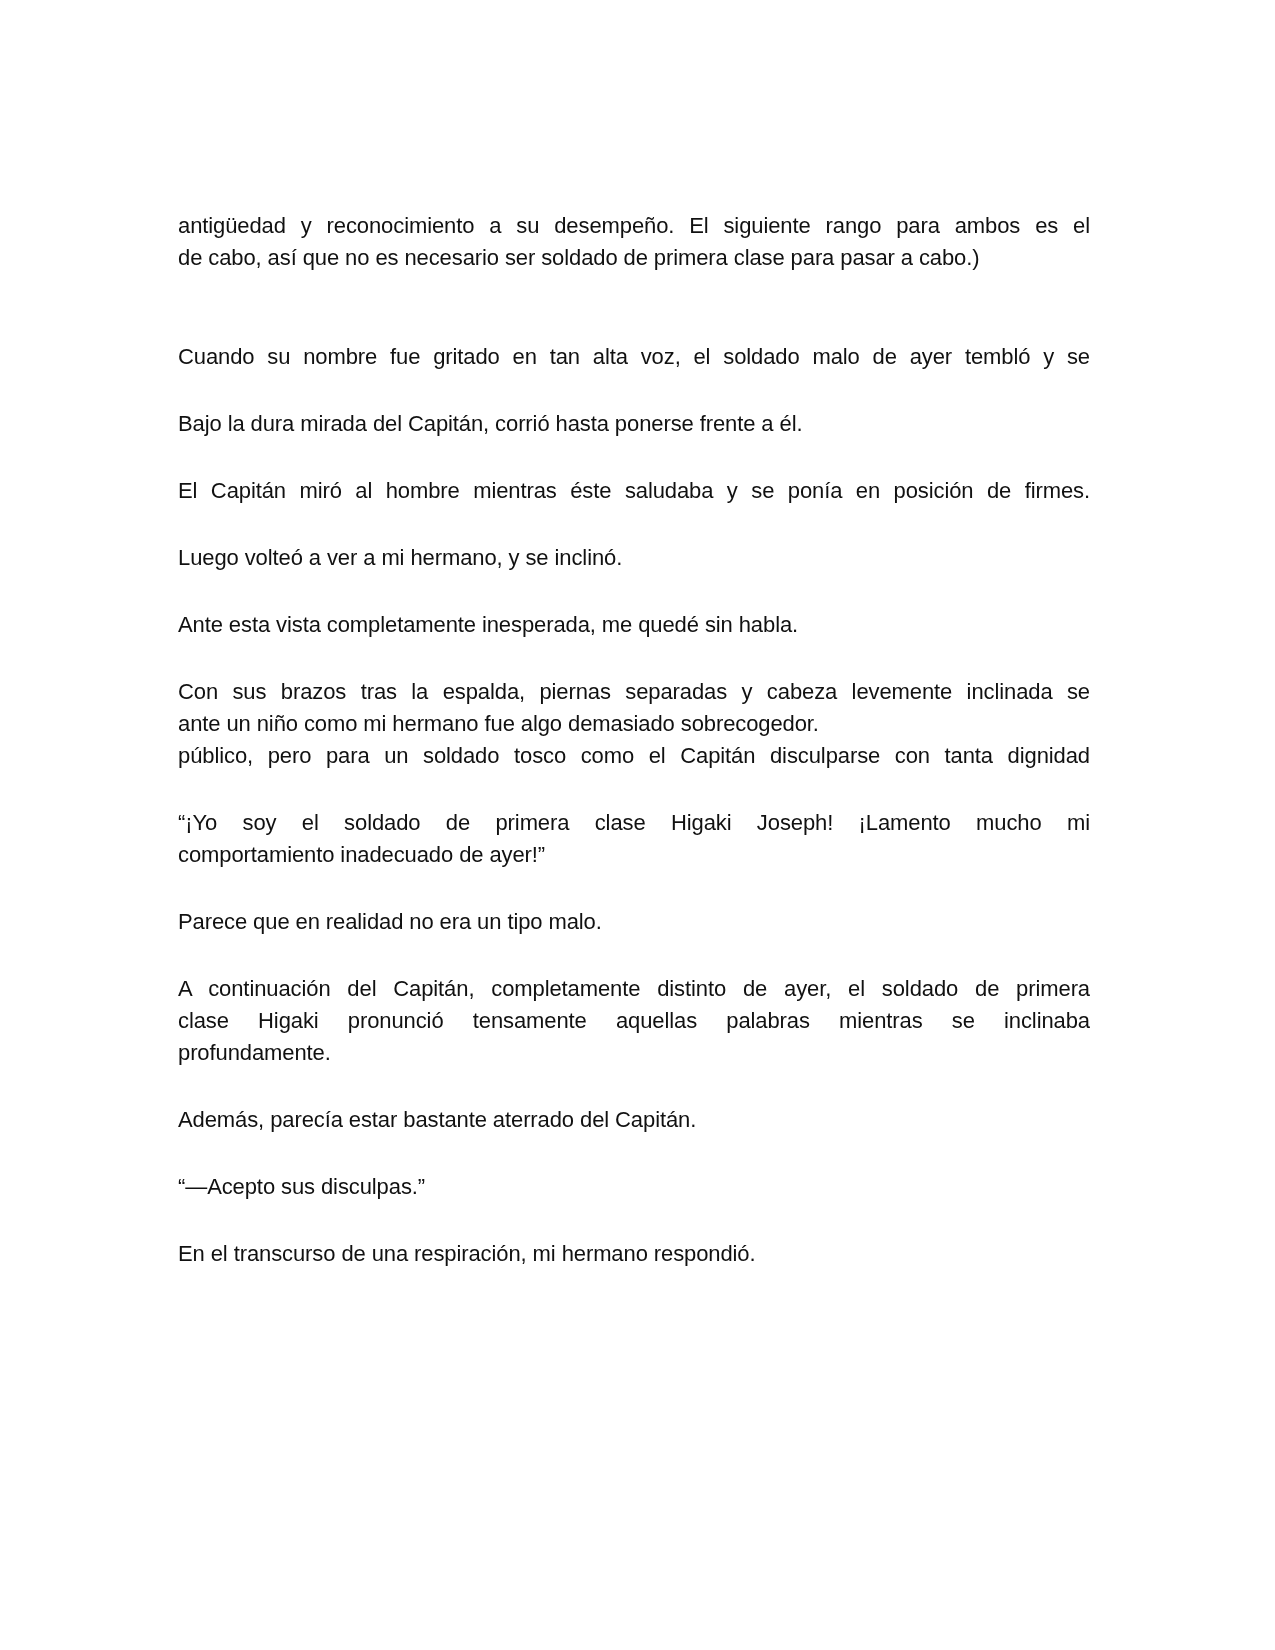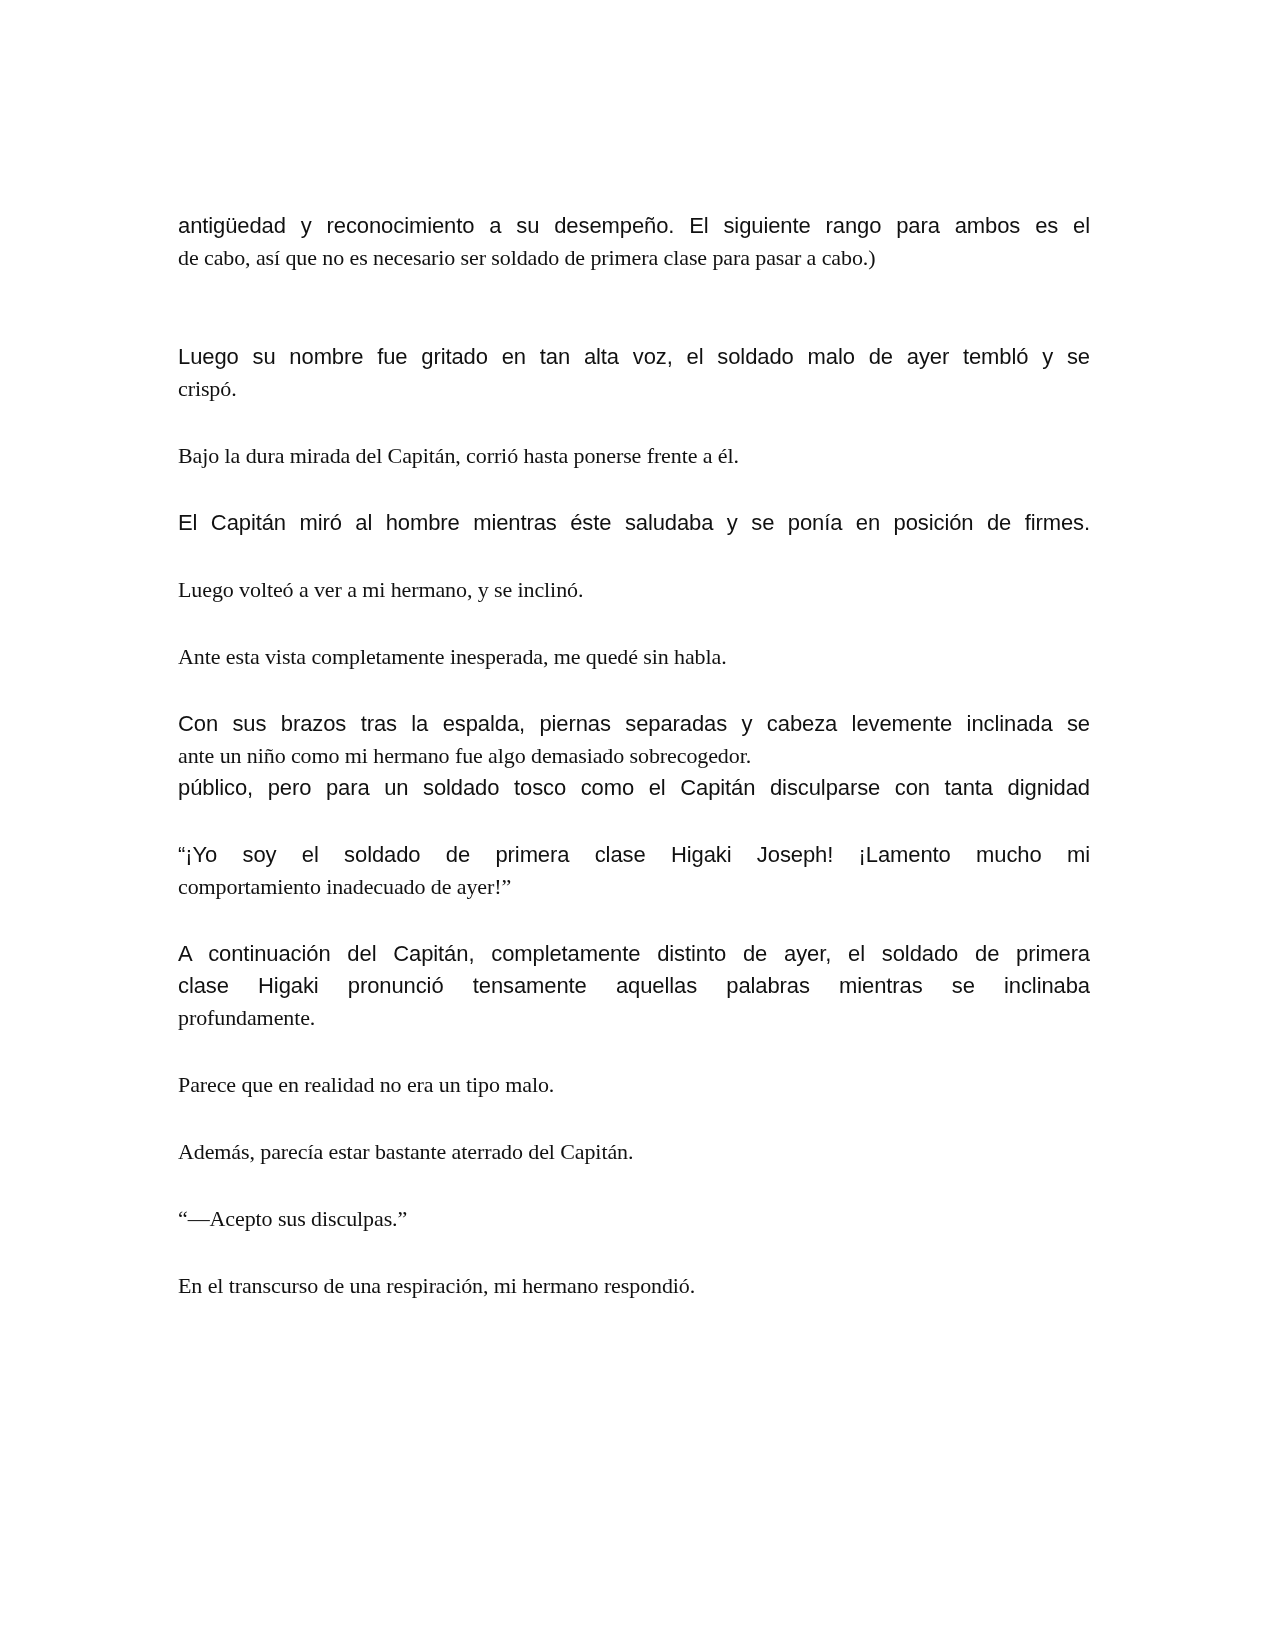--- a/index.html
+++ b/index.html
@@ -41,35 +41,33 @@
     white-space: nowrap;
   }
   .line.stretched {
     white-space: normal;
     text-align: justify;
     text-align-last: justify;
   }
   .line.natural {
     text-align: right;
     text-align-last: left;
-    font-family: Liberation Serif, serif;
   }
 </style>
 </head>
 <body>
 
 <div class="page">
   <div class="doc-body" id="doc-body" style="color: rgb(17, 17, 17);">
       <p class="paragraph section-gap">
         <span class="line stretched">antigüedad y reconocimiento a su desempeño. El siguiente rango para ambos es el</span>
         <span class="line natural">de cabo, así que no es necesario ser soldado de primera clase para pasar a cabo.)</span>
       </p>
       <p class="paragraph">
-        <span class="line stretched">Luego su nombre fue gritado en tan alta voz, el soldado malo de ayer tembló y se</span>
-        <span class="line natural">crispó.</span>
+        <span class="line stretched">Cuando su nombre fue gritado en tan alta voz, el soldado malo de ayer tembló y se</span>
       </p>
       <p class="paragraph">
         <span class="line natural">Bajo la dura mirada del Capitán, corrió hasta ponerse frente a él.</span>
       </p>
       <p class="paragraph">
         <span class="line stretched">El Capitán miró al hombre mientras éste saludaba y se ponía en posición de firmes.</span>
       </p>
       <p class="paragraph">
         <span class="line natural">Luego volteó a ver a mi hermano, y se inclinó.</span>
       </p>
@@ -81,26 +79,26 @@
       <p class="paragraph">
         <span class="line stretched">Con sus brazos tras la espalda, piernas separadas y cabeza levemente inclinada se</span>
         <span class="line natural">ante un niño como mi hermano fue algo demasiado sobrecogedor.</span>
         <span class="line stretched">público, pero para un soldado tosco como el Capitán disculparse con tanta dignidad</span>
       </p>
       <p class="paragraph">
         <span class="line stretched">“¡Yo soy el soldado de primera clase Higaki Joseph! ¡Lamento mucho mi</span>
         <span class="line natural">comportamiento inadecuado de ayer!”</span>
       </p>
       <p class="paragraph">
+        <span class="line natural">Parece que en realidad no era un tipo malo.</span>
+      </p>
+      <p class="paragraph">
         <span class="line stretched">A continuación del Capitán, completamente distinto de ayer, el soldado de primera</span>
         <span class="line stretched">clase Higaki pronunció tensamente aquellas palabras mientras se inclinaba</span>
         <span class="line natural">profundamente.</span>
-      </p>
-      <p class="paragraph">
-        <span class="line natural">Parece que en realidad no era un tipo malo.</span>
       </p>
       <p class="paragraph">
         <span class="line natural">Además, parecía estar bastante aterrado del Capitán.</span>
       </p>
       <p class="paragraph">
         <span class="line natural">“—Acepto sus disculpas.”</span>
       </p>
       <p class="paragraph">
         <span class="line natural">En el transcurso de una respiración, mi hermano respondió.</span>
       </p>

